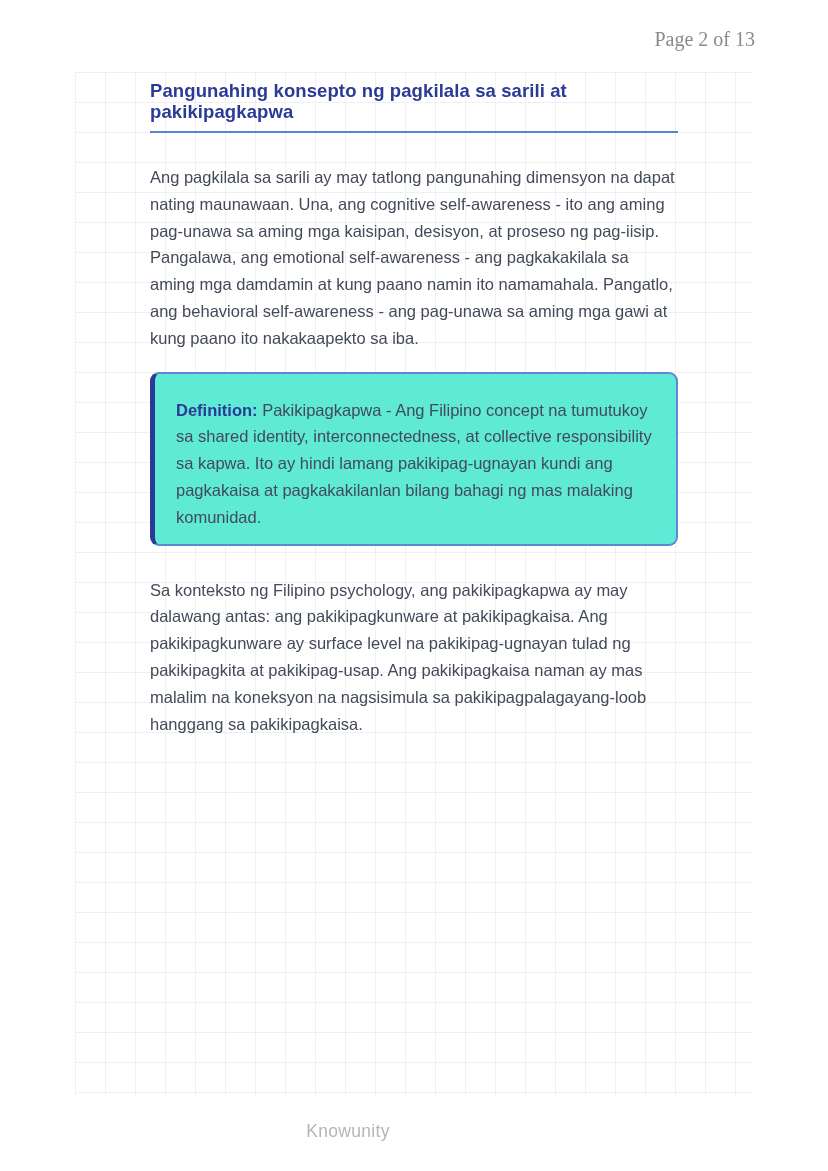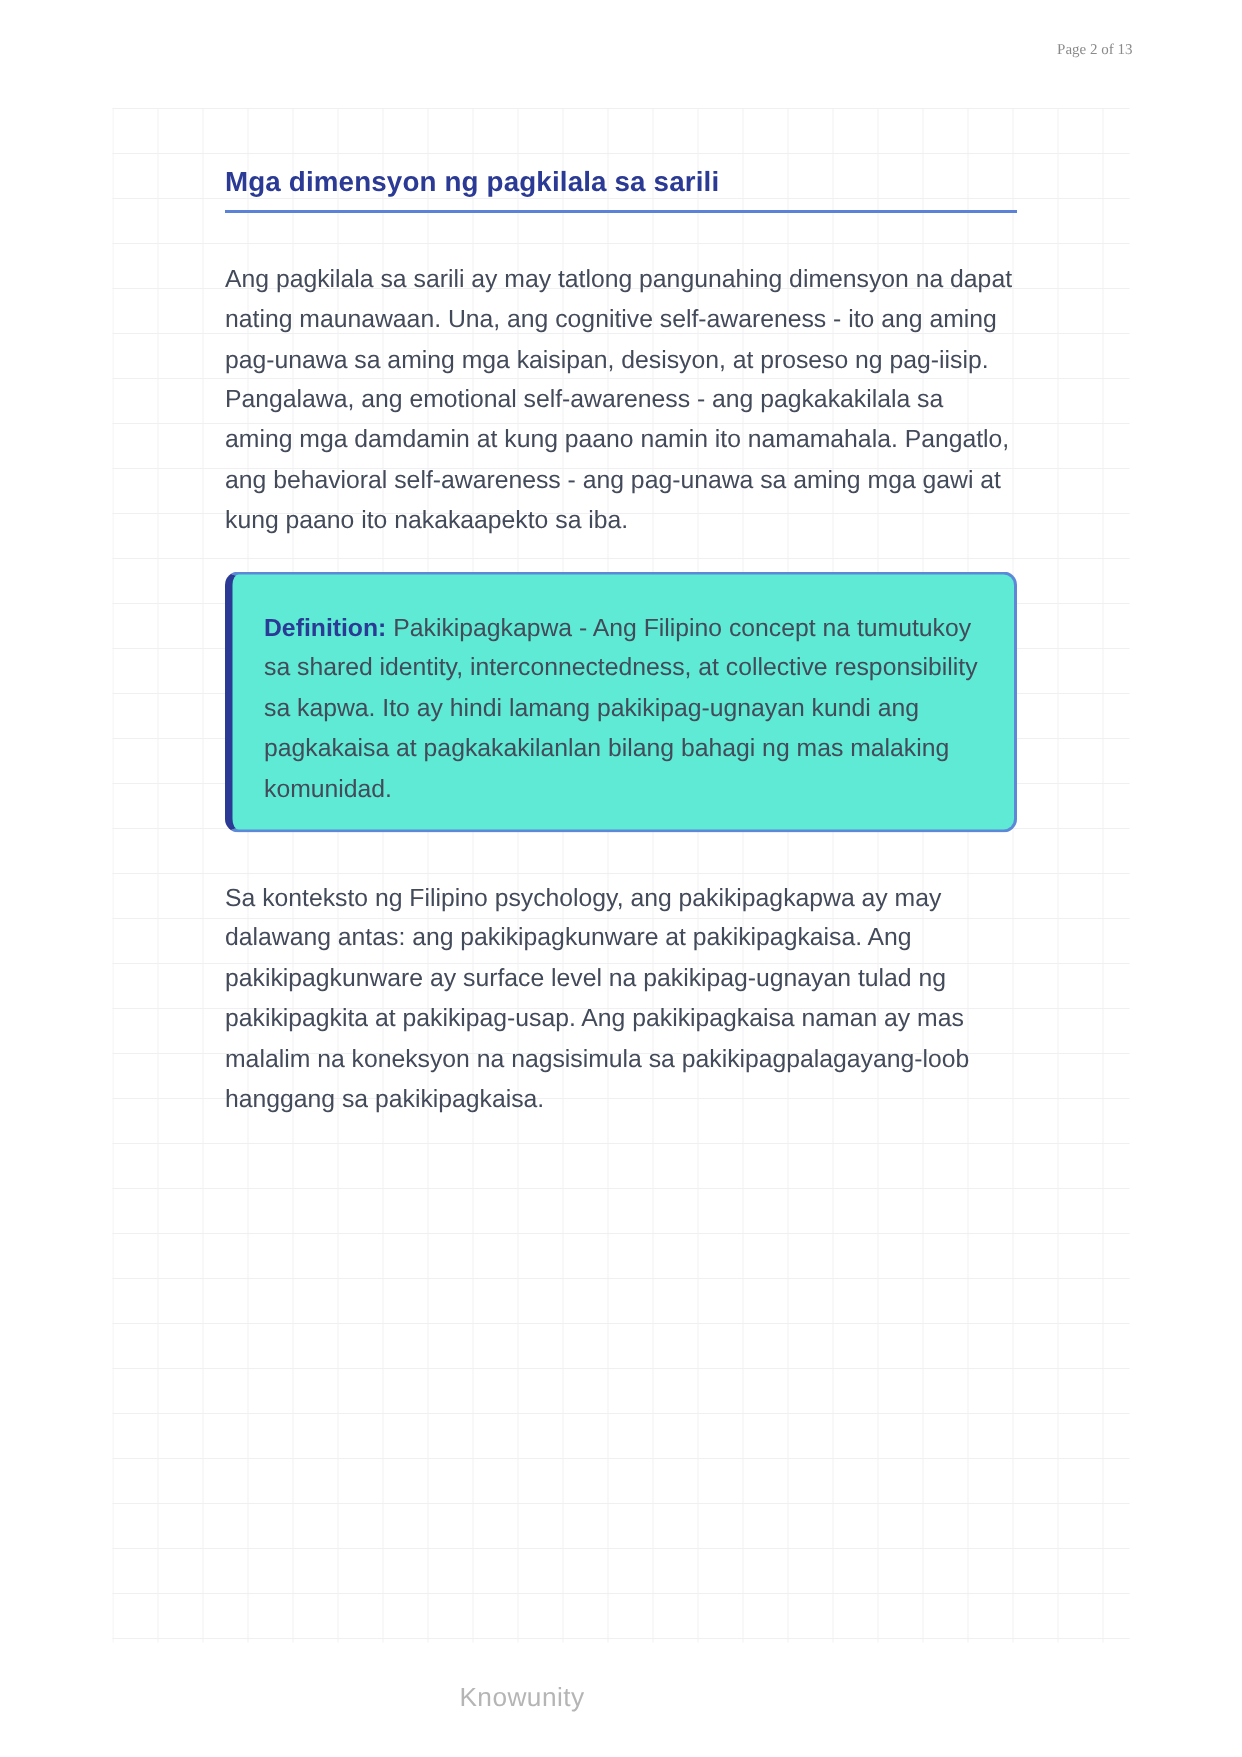--- a/index.html
+++ b/index.html
@@ -9,21 +9,21 @@
     width: 828px;
     height: 1171px;
     font-family: "Liberation Sans", sans-serif;
     overflow: hidden;
   }
   .page-indicator {
     position: absolute;
     top: 28px;
     right: 73px;
     font-family: "Liberation Serif", serif;
-    font-size: 10px;
+    font-size: 20px;
     color: #8a8a8a;
   }
   .grid-area {
     position: absolute;
     left: 75px;
     top: 72px;
     width: 678px;
     height: 1023px;
     background-image:
       linear-gradient(to right, #f0f0f3 1px, transparent 1px),
@@ -76,23 +76,23 @@
 </style>
 </head>
 <body>
 
 <div class="page-indicator">Page 2 of 13</div>
 
 <div class="grid-area"></div>
 
 <div class="content">
 
+  <div class="section-heading">Pangunahing konsepto ng pagkilala sa sarili at pakikipagkapwa</div>
 
 
-  <div class="section-heading second">Mga dimensyon ng pagkilala sa sarili</div>
 
   <div class="para">Ang pagkilala sa sarili ay may tatlong pangunahing dimensyon na dapat nating maunawaan. Una, ang cognitive self-awareness - ito ang aming pag-unawa sa aming mga kaisipan, desisyon, at proseso ng pag-iisip. Pangalawa, ang emotional self-awareness - ang pagkakakilala sa aming mga damdamin at kung paano namin ito namamahala. Pangatlo, ang behavioral self-awareness - ang pag-unawa sa aming mga gawi at kung paano ito nakakaapekto sa iba.</div>
 
   <div class="definition-box">
     <span class="definition-label">Definition:</span>
     <span>Pakikipagkapwa - Ang Filipino concept na tumutukoy sa shared identity, interconnectedness, at collective responsibility sa kapwa. Ito ay hindi lamang pakikipag-ugnayan kundi ang pagkakaisa at pagkakakilanlan bilang bahagi ng mas malaking komunidad.</span>
   </div>
 
   <div class="para">Sa konteksto ng Filipino psychology, ang pakikipagkapwa ay may dalawang antas: ang pakikipagkunware at pakikipagkaisa. Ang pakikipagkunware ay surface level na pakikipag-ugnayan tulad ng pakikipagkita at pakikipag-usap. Ang pakikipagkaisa naman ay mas malalim na koneksyon na nagsisimula sa pakikipagpalagayang-loob hanggang sa pakikipagkaisa.</div>
 

